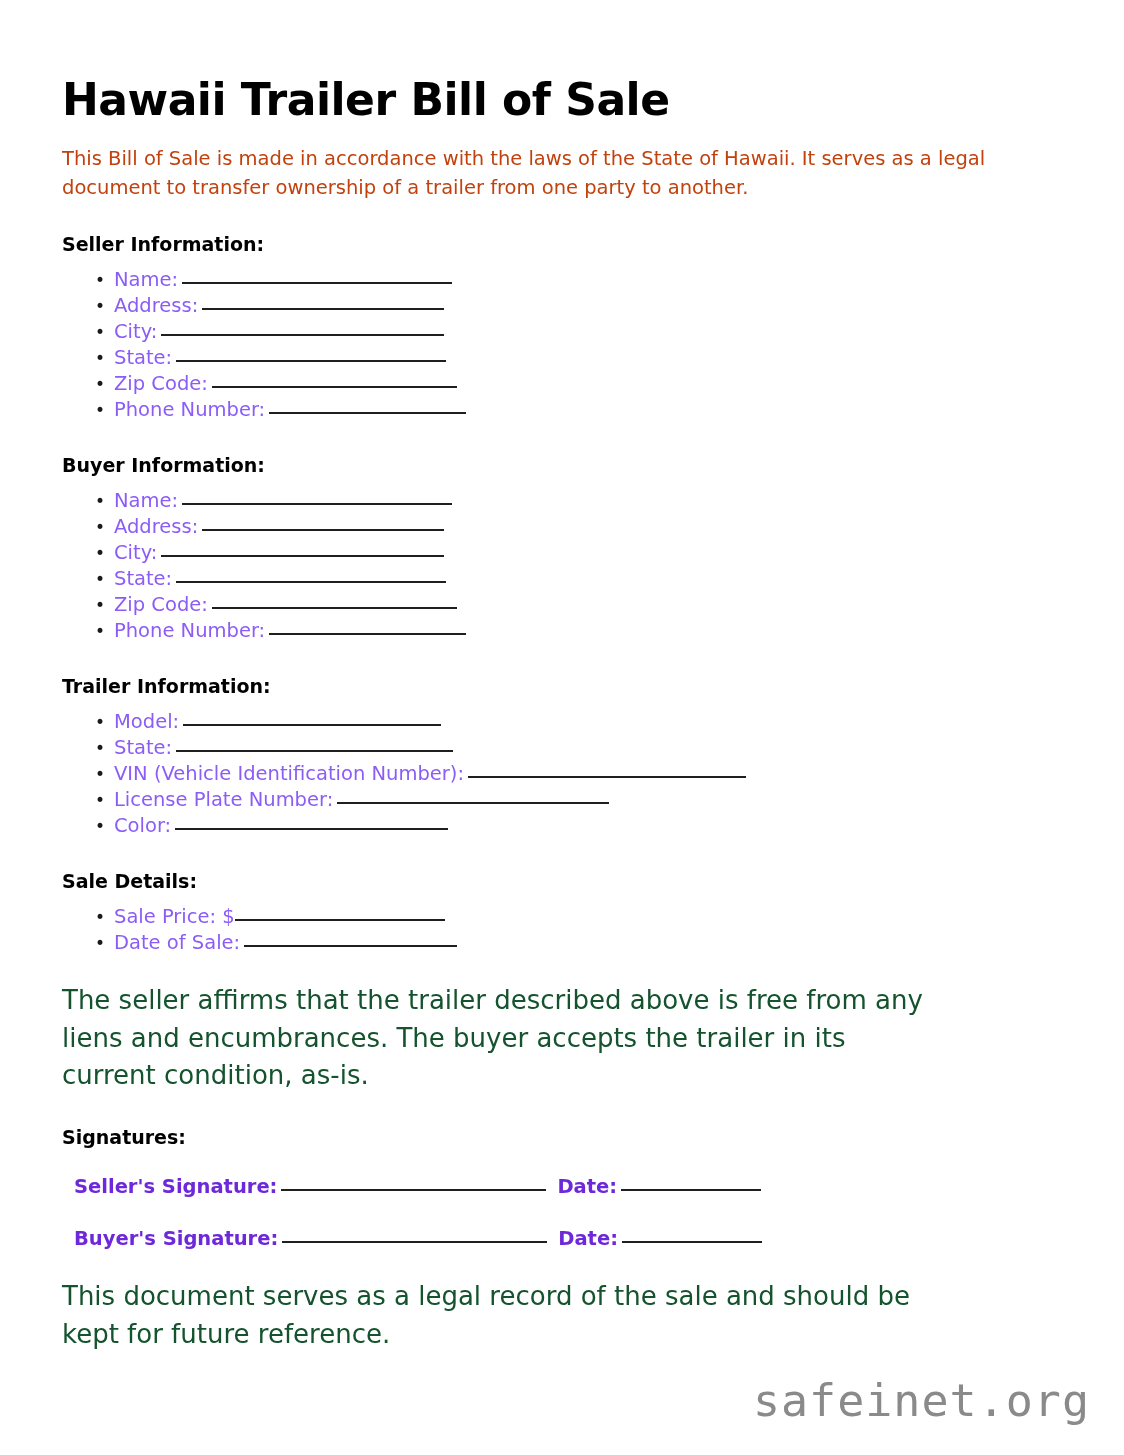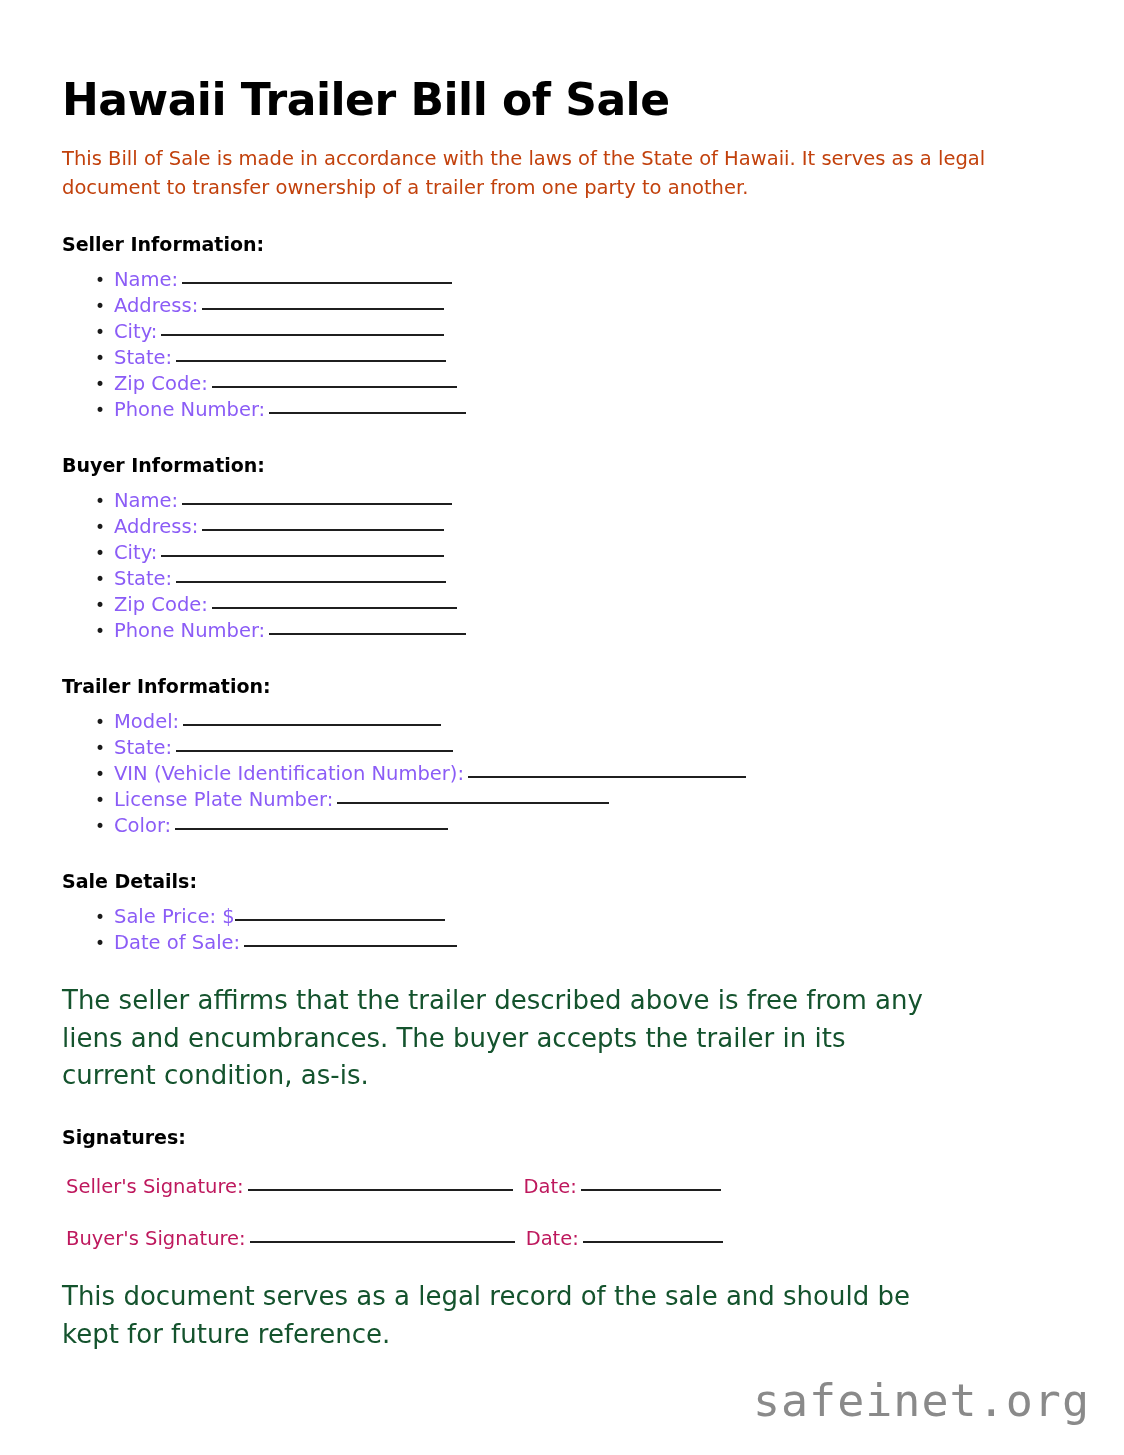--- a/index.html
+++ b/index.html
@@ -87,23 +87,24 @@
     font-size: 26px;
     line-height: 1.45;
     margin: 26px 0 0 0;
     max-width: 880px;
     color: #14532d;
   }
 
   .sig-row {
     font-size: 19.5px;
     line-height: 26px;
-    margin: 26px 0 0 4px;
+    margin: 26px 0 0 12px;
     white-space: nowrap;
-    color: #be185d;
+    color: #6d28d9;
+    font-weight: bold;
   }
   .sig-row .gap { display: inline-block; width: 11px; }
 
   .watermark {
     position: absolute;
     right: 34px;
     bottom: 28px;
     font-family: "DejaVu Sans Mono", "Liberation Mono", monospace;
     font-size: 45px;
     letter-spacing: 1px;

